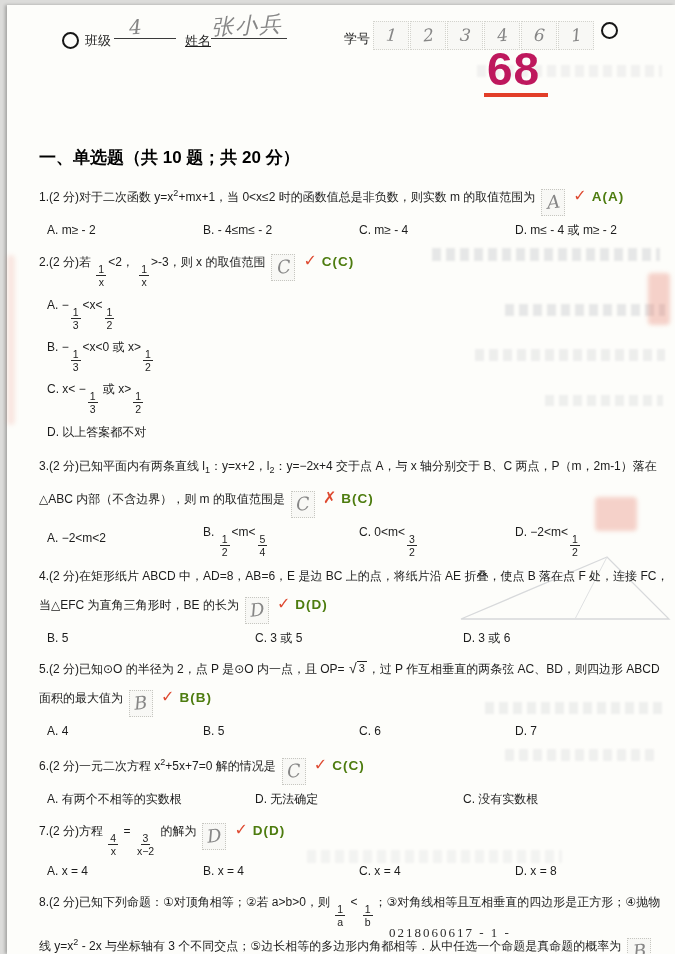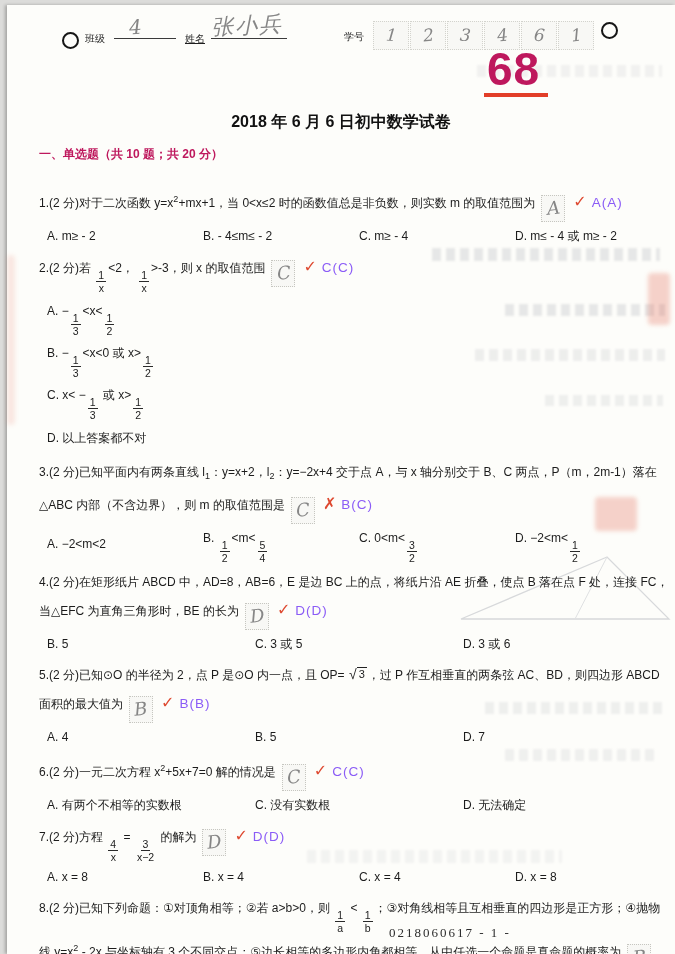--- a/index.html
+++ b/index.html
@@ -3,43 +3,43 @@
 <meta charset="utf-8">
 <style>
   html,body{margin:0;padding:0;width:675px;height:954px;background:#dcdcda;overflow:hidden;
     font-family:"Liberation Sans","DejaVu Sans",sans-serif;color:#222;}
   .paper{position:absolute;left:7px;top:5px;width:668px;height:949px;background:#fdfdfa;
     box-shadow:-2px 0 3px rgba(0,0,0,.25);}
   
   .punch{position:absolute;width:13px;height:13px;border:2.5px solid #161616;border-radius:50%;}
   .punch.left{left:55px;top:27px;}
   .punch.right{left:594px;top:17px;}
-  .hlabel{position:absolute;font-size:10px;color:#1e1e1e;}
+  .hlabel{position:absolute;font-size:13px;color:#1e1e1e;}
   .uline{position:absolute;border-bottom:1.2px solid #3a3a3a;height:20px;}
   .pencil{font-family:"DejaVu Serif","Liberation Serif",serif;font-style:italic;color:#868686;}
   .class-val{position:absolute;left:122px;top:10px;font-size:20px;transform:rotate(-4deg);}
   .name-val{position:absolute;left:204px;top:6px;font-size:22px;letter-spacing:2px;transform:rotate(-3deg);}
   .id-cells{position:absolute;left:366px;top:16px;display:flex;}
   .id-cell{width:34px;height:27px;border:1px dotted #d3d3cd;text-align:center;line-height:26px;
     font-size:17px;margin-right:1px;background:rgba(235,235,230,.25);}
   .id-cell:nth-child(odd) .idd{display:inline-block;transform:rotate(5deg);}
   .id-cell:nth-child(even) .idd{display:inline-block;transform:rotate(-6deg);}
   .score{position:absolute;left:477px;top:40px;font-size:46px;font-weight:bold;color:#be185d;
     border-bottom:4px solid #e23e28;padding:0 8px 0 3px;line-height:1.05;letter-spacing:1px;}
   .title{position:absolute;top:107px;left:0;width:100%;text-align:center;font-size:16px;font-weight:bold;color:#111;}
   
   .content{position:absolute;left:32px;top:141px;width:632px;}
-  .section{font-size:12px;font-weight:bold;margin-bottom:22px;color:#be185d;}
+  .section{font-size:17px;font-weight:bold;margin-bottom:10px;color:#000000;}
   .question{margin-bottom:4px;}
   .stem{font-size:12px;line-height:28px;color:#1c1c1c;}
   .ansbox{display:inline-block;min-width:22px;height:25px;line-height:23px;border:1.5px dotted #c6c6c0;
     text-align:center;margin-left:6px;vertical-align:-7px;background:rgba(240,240,235,.3);}
   .hand{font-size:18px;display:inline-block;transform:rotate(-6deg);}
   .mark{color:#de4930;font-weight:bold;font-size:16px;margin:0 5px 0 8px;}
-  .grade{color:#8b5cf6;font-weight:normal;font-size:13.5px;letter-spacing:1px;}
+  .grade{color:#4d7c0f;font-weight:bold;font-size:13.5px;letter-spacing:1px;}
   .options{margin:1px 0 0 8px;font-size:12px;color:#1c1c1c;justify-content:center;}
   .options.row{display:flex;align-items:center;line-height:26px;}
   .options.row .option{flex:1;}
   .options.stack .option{display:block;line-height:32px;}
   
   sup,sub{font-size:9px;}
   .frac{display:inline-flex;flex-direction:column;align-items:center;vertical-align:-7px;
     font-size:10.5px;line-height:1.15;margin:0 2px;}
   .frac .num{border-bottom:1px solid #2a2a2a;padding:0 2px;}
   .frac .den{padding:0 1px;}
@@ -103,21 +103,20 @@
       <span class="id-cell"><span class="idd pencil">1</span></span>
       <span class="id-cell"><span class="idd pencil">2</span></span>
       <span class="id-cell"><span class="idd pencil">3</span></span>
       <span class="id-cell"><span class="idd pencil">4</span></span>
       <span class="id-cell"><span class="idd pencil">6</span></span>
       <span class="id-cell"><span class="idd pencil">1</span></span>
     </div>
 
   <div class="score">68</div>
 
-  <div class="title">2018 年 6 月 6 日初中数学试卷</div>
 
   <div class="content">
     <div class="section">一、单选题（共 10 题；共 20 分）</div>
     <div>
   <div class="question">
     <div class="stem">
       <span class="stem-text">1.(2 分)对于二次函数 y=x<sup>2</sup>+mx+1，当 0&lt;x≤2 时的函数值总是非负数，则实数 m 的取值范围为</span><span class="ansbox"><span class="hand pencil">A</span></span><span class="mark">✓</span><span class="grade">A(A)</span>
     </div>
     <div class="options row">
             <div class="option">A. m≥ - 2</div>
@@ -201,47 +200,48 @@
   <div class="question">
     <div class="stem">
       <span class="stem-text">5.(2 分)已知⊙O 的半径为 2，点 P 是⊙O 内一点，且 OP= <span class="sqrt">
                 <span class="rad">√</span>
                 <span class="radbody">3</span>
               </span>，过 P 作互相垂直的两条弦 AC、BD，则四边形 ABCD 面积的最大值为</span><span class="ansbox"><span class="hand pencil">B</span></span><span class="mark">✓</span><span class="grade">B(B)</span>
     </div>
     <div class="options row">
             <div class="option">A. 4</div>
             <div class="option">B. 5</div>
+            <div class="option">C. 6</div>
             <div class="option">D. 7</div>
           </div>
   </div>
 
   <div class="question">
     <div class="stem">
       <span class="stem-text">6.(2 分)一元二次方程 x<sup>2</sup>+5x+7=0 解的情况是</span><span class="ansbox"><span class="hand pencil">C</span></span><span class="mark">✓</span><span class="grade">C(C)</span>
     </div>
     <div class="options row">
             <div class="option">A. 有两个不相等的实数根</div>
+            <div class="option">D. 无法确定</div>
             <div class="option">C. 没有实数根</div>
-            <div class="option">D. 无法确定</div>
           </div>
   </div>
 
   <div class="question">
     <div class="stem">
       <span class="stem-text">7.(2 分)方程 <span class="frac">
                 <span class="num">4</span>
                 <span class="den">x</span>
               </span> = <span class="frac">
                 <span class="num">3</span>
                 <span class="den">x−2</span>
               </span> 的解为</span><span class="ansbox"><span class="hand pencil">D</span></span><span class="mark">✓</span><span class="grade">D(D)</span>
     </div>
     <div class="options row">
-            <div class="option">A. x = 8</div>
+            <div class="option">A. x = 4</div>
             <div class="option">B. x = 4</div>
             <div class="option">C. x = 4</div>
             <div class="option">D. x = 8</div>
           </div>
   </div>
 
   <div class="question">
     <div class="stem">
       <span class="stem-text">8.(2 分)已知下列命题：①对顶角相等；②若 a&gt;b&gt;0，则 <span class="frac">
                 <span class="num">1</span>

